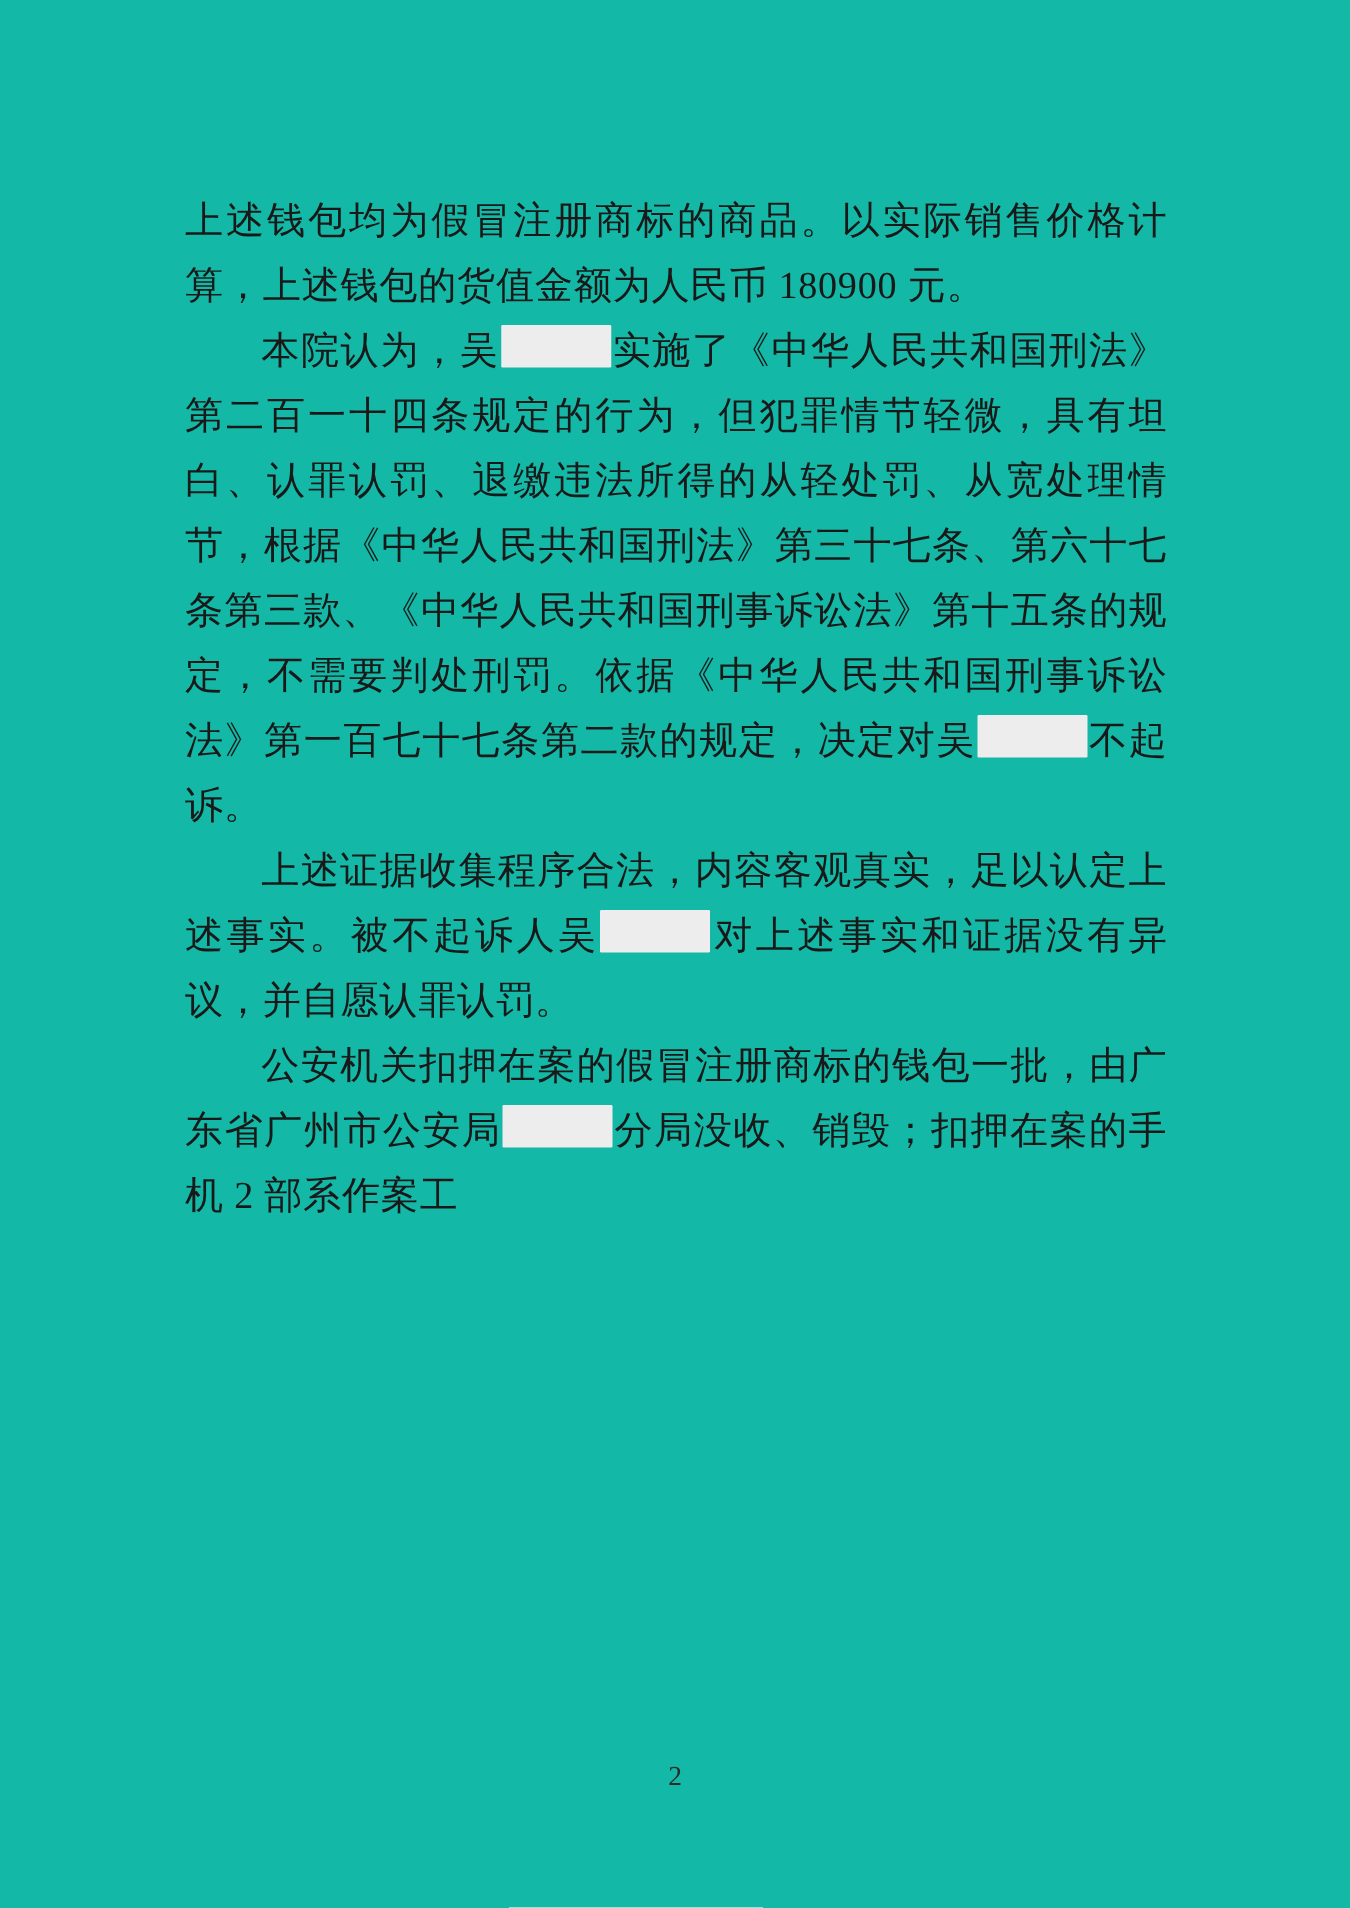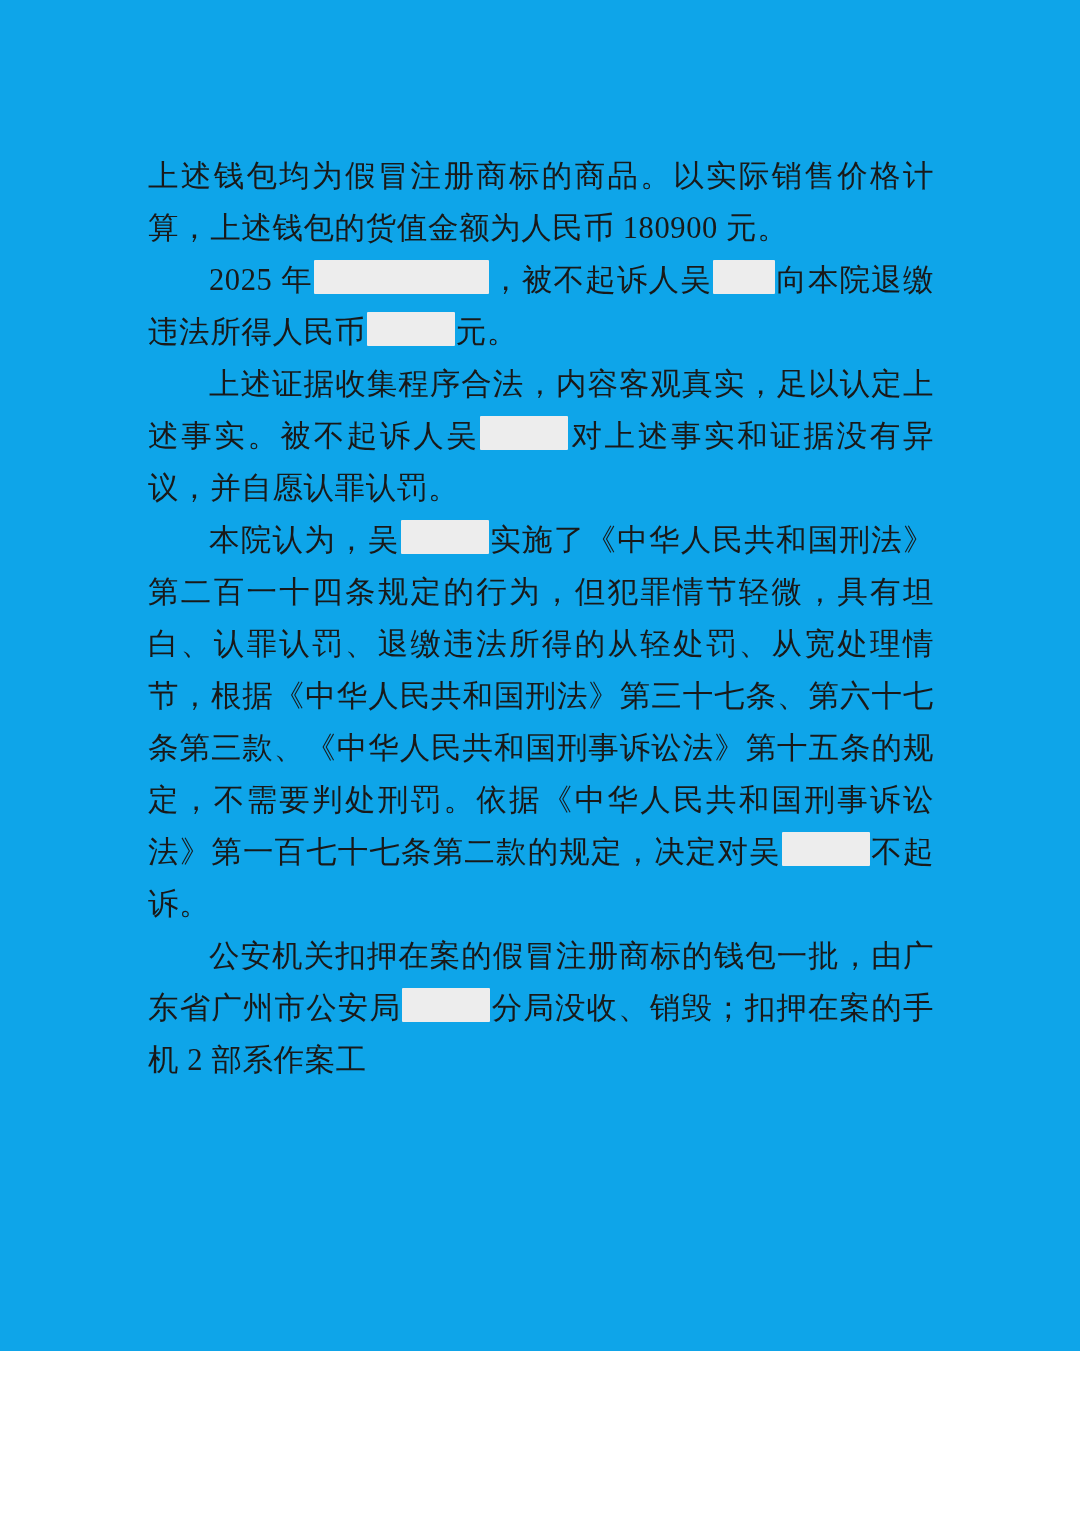--- a/index.html
+++ b/index.html
@@ -4,22 +4,22 @@
 <title>不起诉决定书 第2页</title>
 <style>
   html, body {
     margin: 0;
     padding: 0;
     background: #ffffff;
   }
   .page {
     position: relative;
     width: 1080px;
-    height: 1351px;
-    background: #0ea5e9;
+    height: 1526px;
+    background: #14b8a6;
     overflow: hidden;
     font-family: "Liberation Serif", "DejaVu Serif", serif;
     color: #171717;
   }
   .doc-body {
     position: absolute;
     left: 148px;
     top: 150px;
     width: 786px;
   }
@@ -58,21 +58,20 @@
     font-family: "Liberation Serif", "DejaVu Serif", serif;
   }
 </style>
 </head>
 <body>
 
 <div class="page">
 
   <div class="doc-body">
     <p class="para"><span>上述钱包均为假冒注册商标的商品。以实际销售价格计算，上述钱包的货值金额为人民币 </span><span>180900</span><span> 元。</span></p>
-    <p class="para indent"><span>2025 年</span><span class="redact r-xl"></span><span>，被不起诉人吴</span><span class="redact r-sm"></span><span>向本院退缴违法所得人民币</span><span class="redact r-md"></span><span>元。</span></p>
+    <p class="para indent"><span>本院认为，吴</span><span class="redact r-md"></span><span>实施了《中华人民共和国刑法》第二百一十四条规定的行为，但犯罪情节轻微，具有坦白、认罪认罚、退缴违法所得的从轻处罚、从宽处理情节，根据《中华人民共和国刑法》第三十七条、第六十七条第三款、《中华人民共和国刑事诉讼法》第十五条的规定，不需要判处刑罚。依据《中华人民共和国刑事诉讼法》第一百七十七条第二款的规定，决定对吴</span><span class="redact r-md"></span><span>不起诉。</span></p>
     <p class="para indent"><span>上述证据收集程序合法，内容客观真实，足以认定上述事实。被不起诉人吴</span><span class="redact r-md"></span><span>对上述事实和证据没有异议，并自愿认罪认罚。</span></p>
-    <p class="para indent"><span>本院认为，吴</span><span class="redact r-md"></span><span>实施了《中华人民共和国刑法》第二百一十四条规定的行为，但犯罪情节轻微，具有坦白、认罪认罚、退缴违法所得的从轻处罚、从宽处理情节，根据《中华人民共和国刑法》第三十七条、第六十七条第三款、《中华人民共和国刑事诉讼法》第十五条的规定，不需要判处刑罚。依据《中华人民共和国刑事诉讼法》第一百七十七条第二款的规定，决定对吴</span><span class="redact r-md"></span><span>不起诉。</span></p>
     <p class="para indent"><span>公安机关扣押在案的假冒注册商标的钱包一批，由广东省广州市公安局</span><span class="redact r-md"></span><span>分局没收、销毁；扣押在案的手机 2 部系作案工</span></p>
   </div>
 
   <div class="page-number">2</div>
 
 </div>
 
 </body></html>

